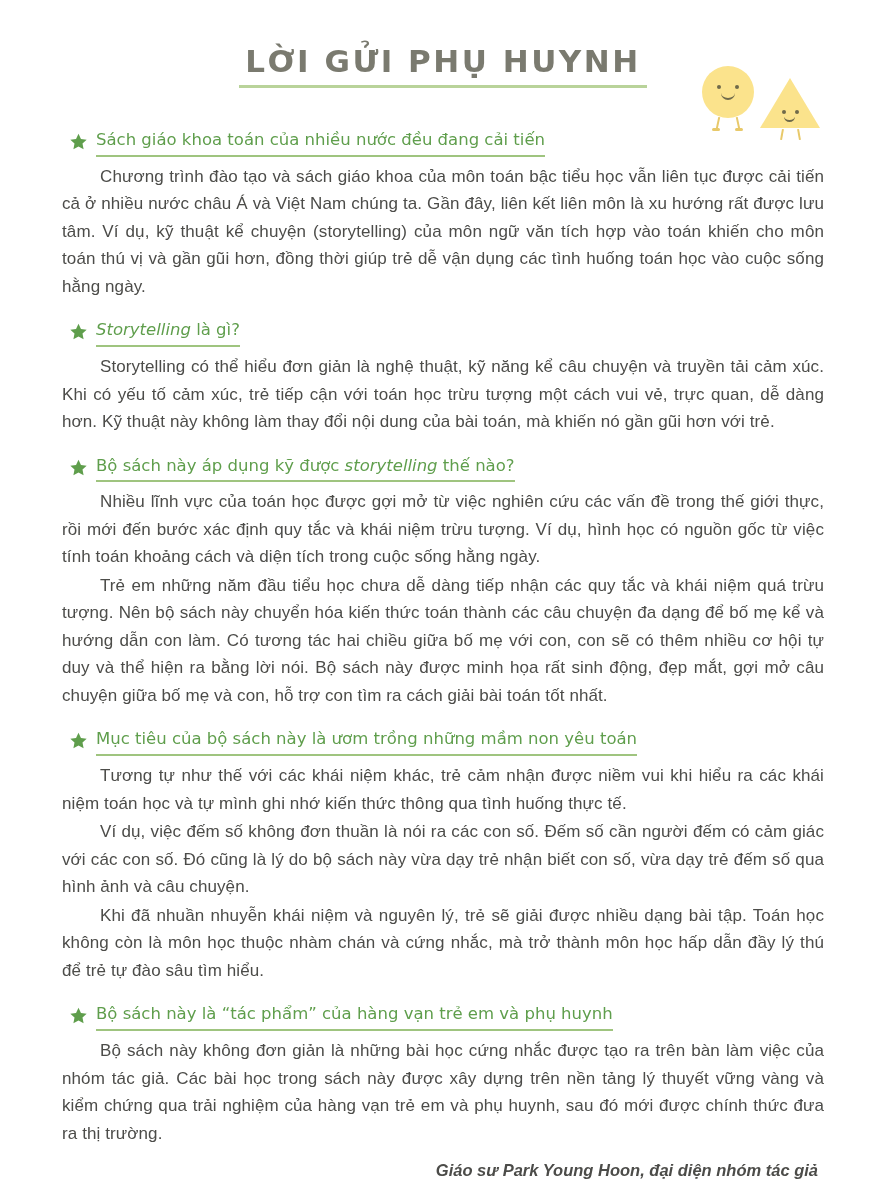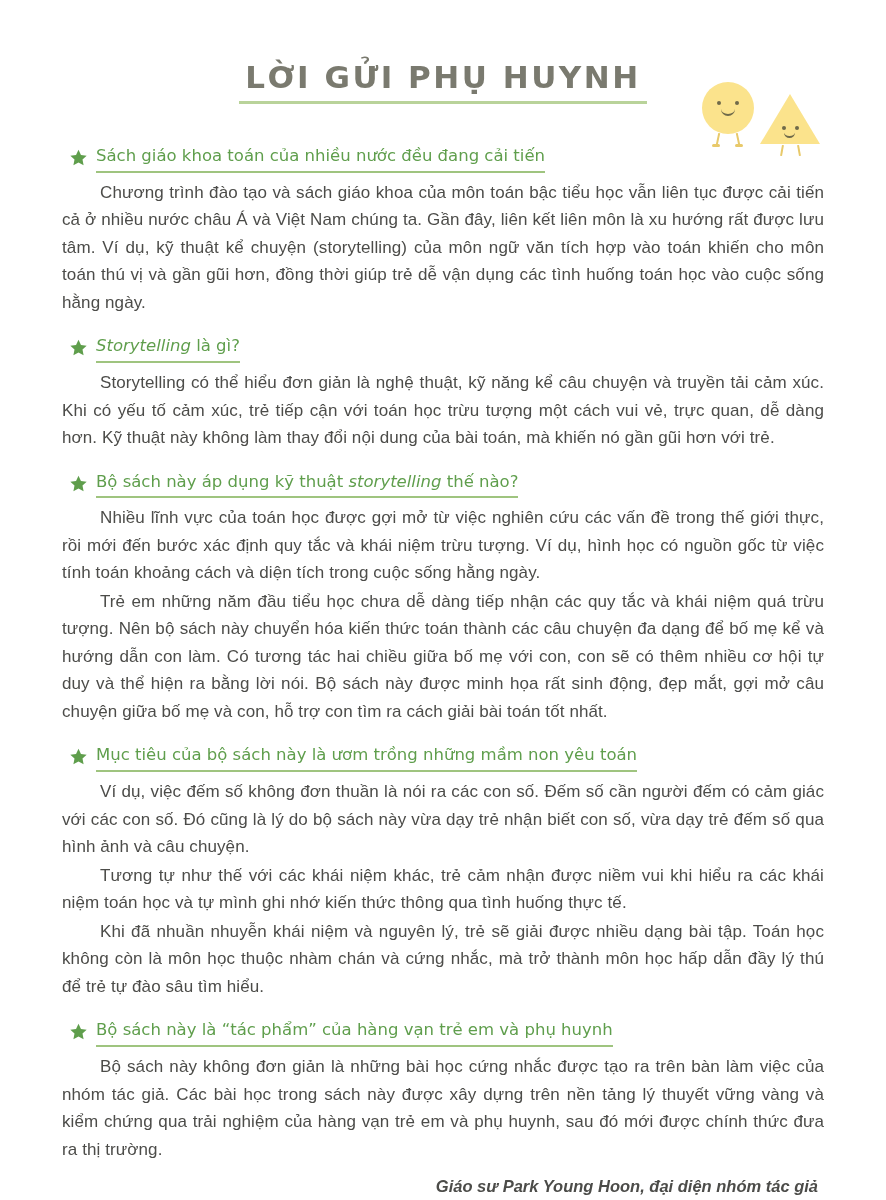--- a/index.html
+++ b/index.html
@@ -12,21 +12,20 @@
     color: #4a4a48;
     position: relative;
     overflow: hidden;
   }
 
   .page {
     position: relative;
     width: 886px;
     height: 884px;
     padding: 0 62px;
-    margin-top: 16px;
   }
 
   
   .title-wrap {
     padding-top: 44px;
     text-align: center;
   }
   .doc-title {
     font-family: "DejaVu Sans", sans-serif;
     font-weight: bold;
@@ -249,37 +248,37 @@
       </p>
     </div>
 
     <div class="section">
       <div class="heading-row">
         <span class="star">
           <svg width="17" height="17" viewBox="0 0 20 20">
             <polygon points="10,0.8 12.9,7.0 19.6,7.8 14.7,12.4 16.0,19.1 10,15.8 4.0,19.1 5.3,12.4 0.4,7.8 7.1,7.0" fill="#5f9e4c"></polygon>
           </svg>
         </span>
-        <span class="heading-text"><span>Bộ sách này áp dụng kỹ thuật </span><span class="ital">storytelling</span><span> thế nào?</span></span>
+        <span class="heading-text"><span>Bộ sách này áp dụng kỹ được </span><span class="ital">storytelling</span><span> thế nào?</span></span>
       </div>
       <p class="para">Nhiều lĩnh vực của toán học được gợi mở từ việc nghiên cứu các vấn đề trong thế giới thực, rồi mới đến bước xác định quy tắc và khái niệm trừu tượng. Ví dụ, hình học có nguồn gốc từ việc tính toán khoảng cách và diện tích trong cuộc sống hằng ngày.</p>
       <p class="para">Trẻ em những năm đầu tiểu học chưa dễ dàng tiếp nhận các quy tắc và khái niệm quá trừu tượng. Nên bộ sách này chuyển hóa kiến thức toán thành các câu chuyện đa dạng để bố mẹ kể và hướng dẫn con làm. Có tương tác hai chiều giữa bố mẹ với con, con sẽ có thêm nhiều cơ hội tự duy và thể hiện ra bằng lời nói. Bộ sách này được minh họa rất sinh động, đẹp mắt, gợi mở câu chuyện giữa bố mẹ và con, hỗ trợ con tìm ra cách giải bài toán tốt nhất.</p>
     </div>
 
     <div class="section">
       <div class="heading-row">
         <span class="star">
           <svg width="17" height="17" viewBox="0 0 20 20">
             <polygon points="10,0.8 12.9,7.0 19.6,7.8 14.7,12.4 16.0,19.1 10,15.8 4.0,19.1 5.3,12.4 0.4,7.8 7.1,7.0" fill="#5f9e4c"></polygon>
           </svg>
         </span>
         <span class="heading-text">Mục tiêu của bộ sách này là ươm trồng những mầm non yêu toán</span>
       </div>
+      <p class="para">Tương tự như thế với các khái niệm khác, trẻ cảm nhận được niềm vui khi hiểu ra các khái niệm toán học và tự mình ghi nhớ kiến thức thông qua tình huống thực tế.</p>
       <p class="para">Ví dụ, việc đếm số không đơn thuần là nói ra các con số. Đếm số cần người đếm có cảm giác với các con số. Đó cũng là lý do bộ sách này vừa dạy trẻ nhận biết con số, vừa dạy trẻ đếm số qua hình ảnh và câu chuyện.</p>
-      <p class="para">Tương tự như thế với các khái niệm khác, trẻ cảm nhận được niềm vui khi hiểu ra các khái niệm toán học và tự mình ghi nhớ kiến thức thông qua tình huống thực tế.</p>
       <p class="para">Khi đã nhuần nhuyễn khái niệm và nguyên lý, trẻ sẽ giải được nhiều dạng bài tập. Toán học không còn là môn học thuộc nhàm chán và cứng nhắc, mà trở thành môn học hấp dẫn đầy lý thú để trẻ tự đào sâu tìm hiểu.</p>
     </div>
 
     <div class="section">
       <div class="heading-row">
         <span class="star">
           <svg width="17" height="17" viewBox="0 0 20 20">
             <polygon points="10,0.8 12.9,7.0 19.6,7.8 14.7,12.4 16.0,19.1 10,15.8 4.0,19.1 5.3,12.4 0.4,7.8 7.1,7.0" fill="#5f9e4c"></polygon>
           </svg>
         </span>

